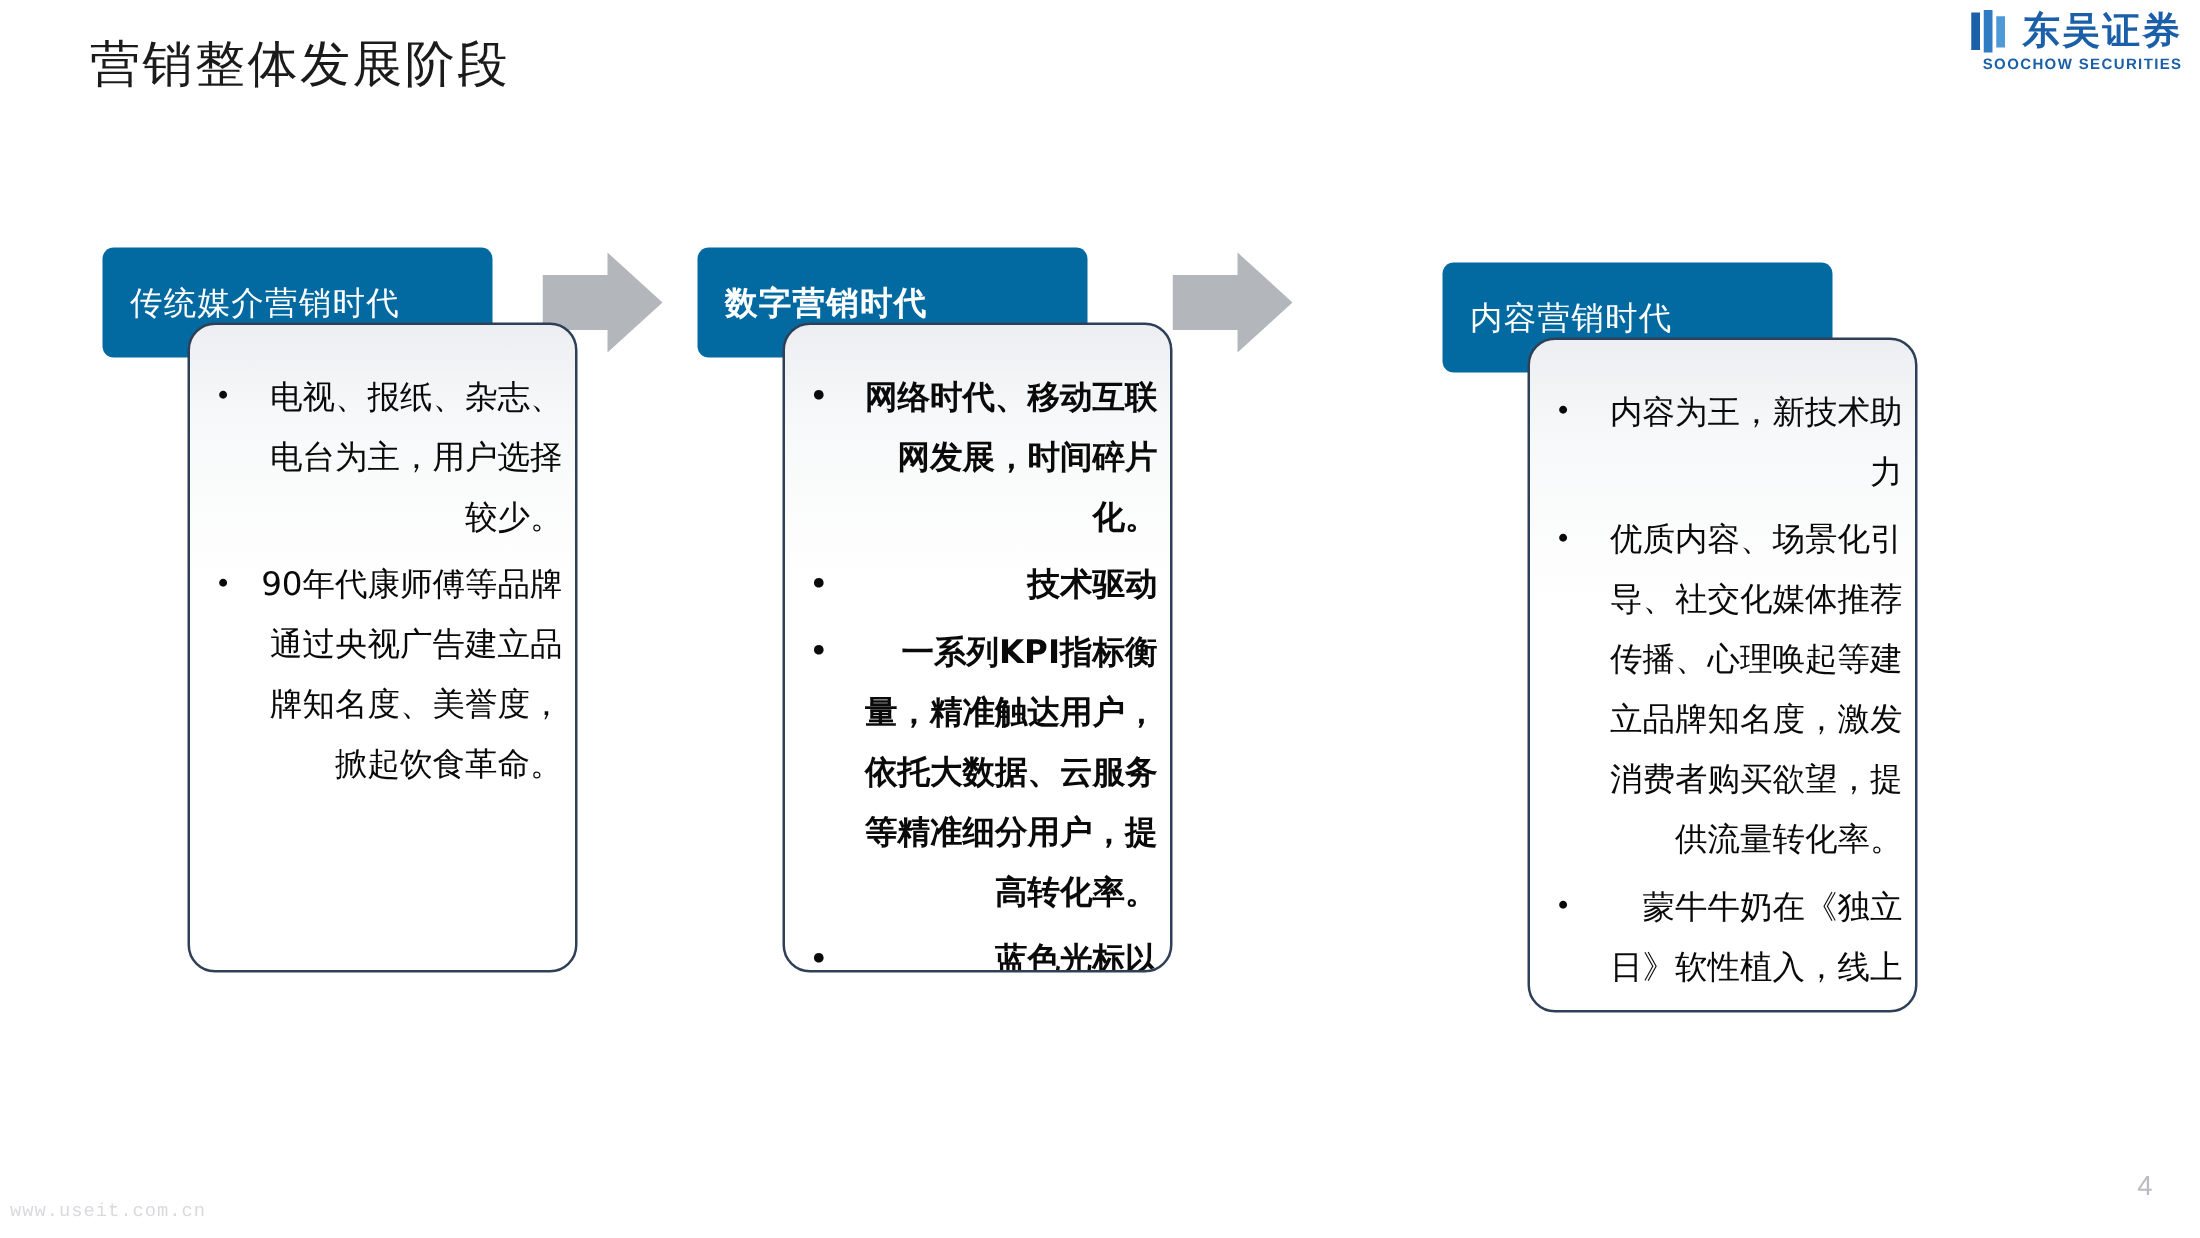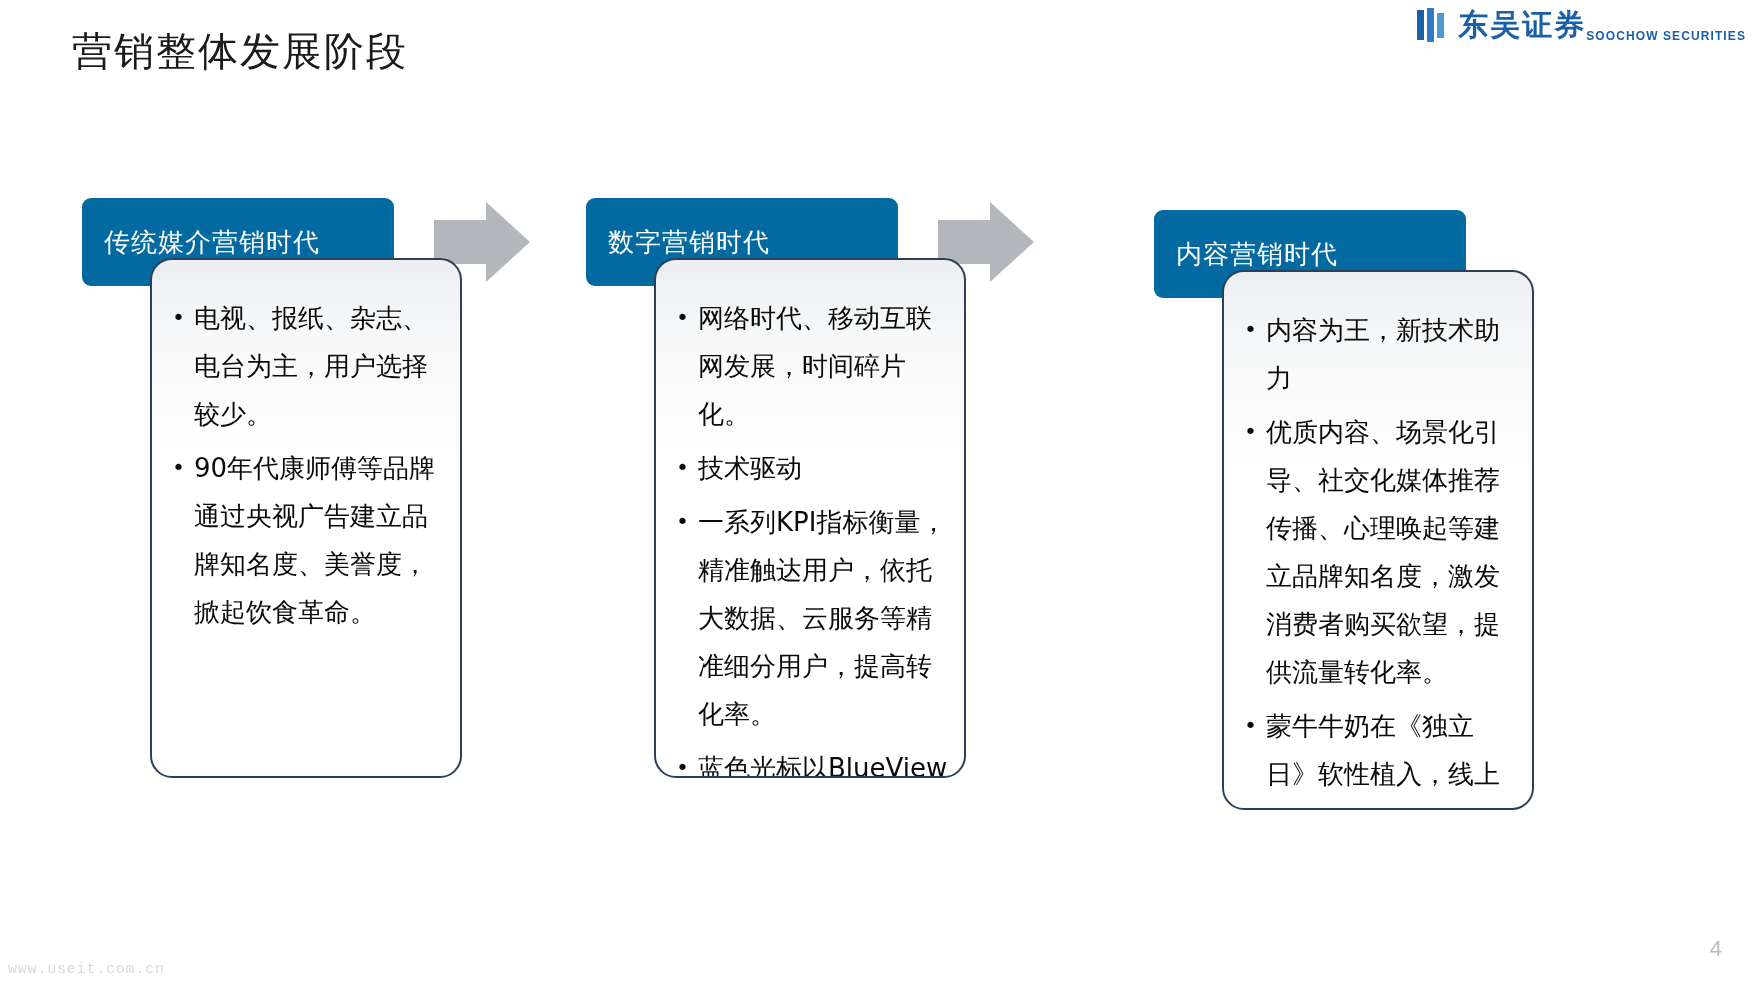--- a/index.html
+++ b/index.html
@@ -16,21 +16,21 @@
     height: 990px;
     background: #ffffff;
   }
 
   
   .logo {
     position: absolute;
     top: 8px;
     right: 14px;
     display: flex;
-    flex-direction: row;
+    flex-direction: column;
     align-items: flex-end;
     line-height: 1;
   }
   .logo-row {
     display: flex;
     align-items: center;
     gap: 7px;
   }
   .logo-mark {
     width: 34px;
@@ -83,21 +83,21 @@
     width: 1760px;
     height: 600px;
   }
   .col {
     position: absolute;
     top: 0;
     width: 420px;
     height: 600px;
   }
   .col-0 { left: 82px; }
-  .col-1 { left: 586px; }
+  .col-1 { left: 558px; font-weight: bold; }
   .col-2 { left: 1154px; margin-top: 12px; }
 
   .col-header {
     position: absolute;
     left: 0;
     top: 0;
     width: 312px;
     height: 88px;
     background: #0369a1;
     border-radius: 9px;
@@ -135,21 +135,21 @@
   }
   .bullets li {
     position: relative;
     padding-left: 28px;
     margin-bottom: 6px;
     font-size: 26px;
     line-height: 48px;
     color: #0a0a0a;
     font-family: "DejaVu Sans", sans-serif;
     letter-spacing: 0px;
-    text-align: left;
+    text-align: right;
   }
   .bullets li::before {
     content: "•";
     position: absolute;
     left: 6px;
     top: 0;
     font-size: 22px;
     line-height: 48px;
     color: #0a0a0a;
   }

